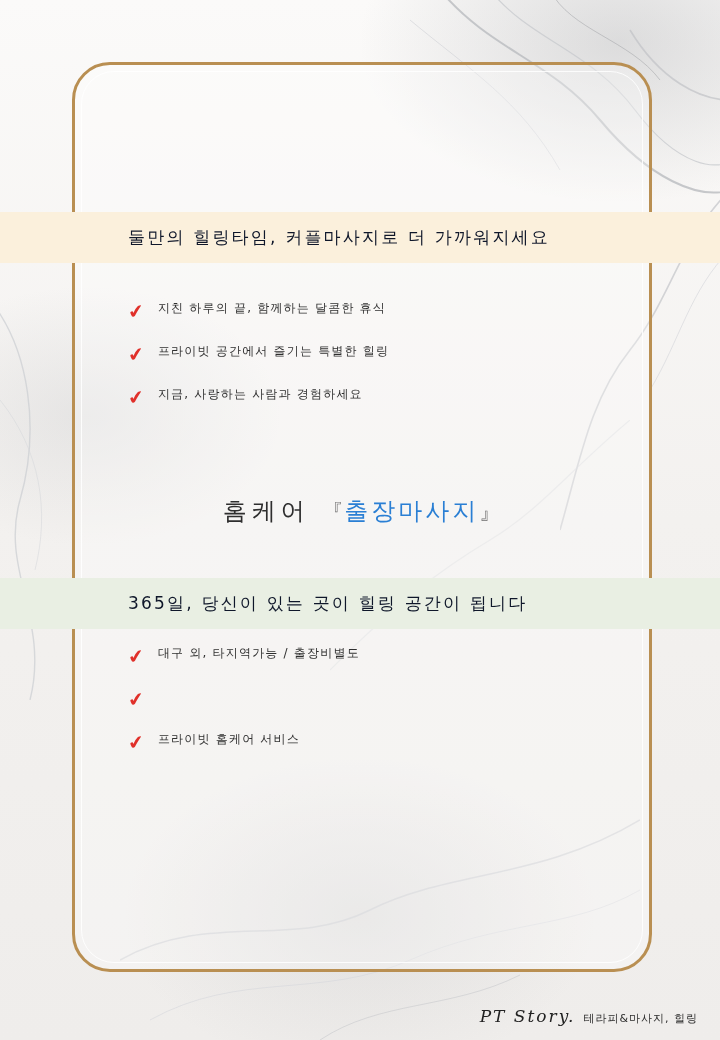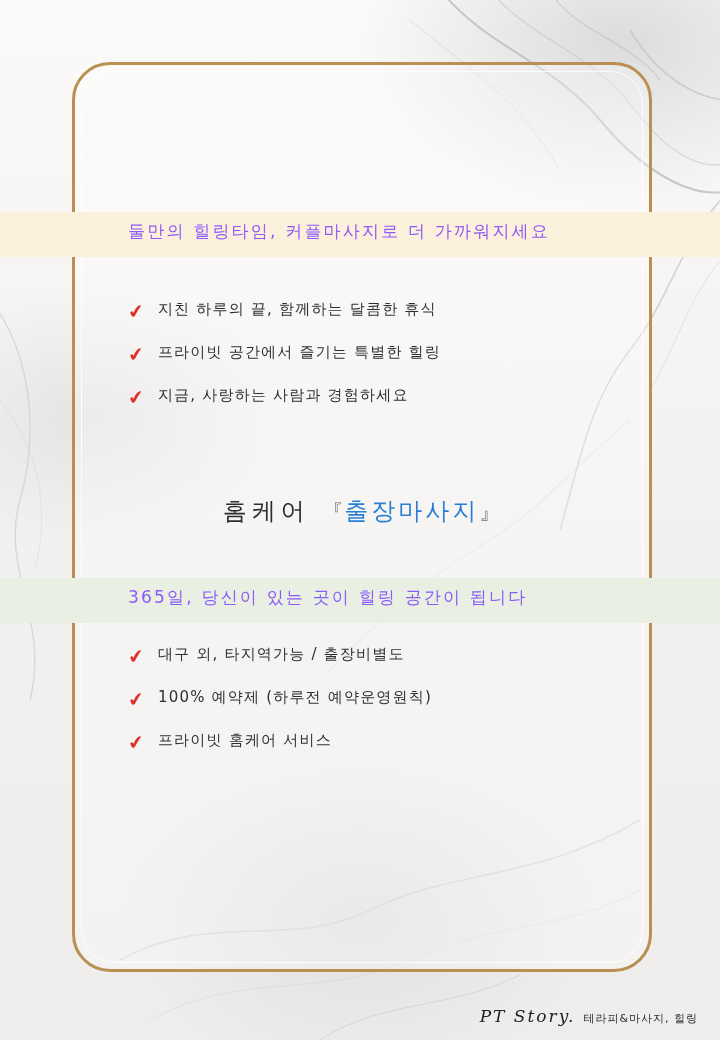--- a/index.html
+++ b/index.html
@@ -92,24 +92,24 @@
     letter-spacing: 3px;
   }
 
   .band {
     position: absolute;
     left: -72px;
     width: 720px;
     box-sizing: border-box;
   }
   .band .band-text {
-    padding: 8px 0 14px 128px;
+    padding: 14px 0 14px 128px;
     font-size: 17px;
     letter-spacing: 2.2px;
-    color: #8b5cf6;
+    color: #0f172a;
     font-family: "DejaVu Sans", sans-serif;
     white-space: nowrap;
   }
   .band-cream { background: #fbf0dc; }
   .band-green { background: #e9efe3; }
 
   .bullets {
     position: absolute;
     left: 56px;
   }
@@ -121,21 +121,21 @@
   .check {
     color: #e0302a;
     font-size: 19px;
     line-height: 1;
     margin-right: 14px;
     margin-top: 2px;
     font-family: "DejaVu Sans", sans-serif;
     transform: rotate(-8deg);
   }
   .bullet-text {
-    font-size: 15px;
+    font-size: 12px;
     letter-spacing: 1.2px;
     color: #2f2f2f;
     font-family: "DejaVu Sans", sans-serif;
     white-space: nowrap;
   }
 
   .footer {
     position: absolute;
     right: 22px;
     bottom: 14px;
@@ -237,21 +237,20 @@
       <div class="band-text">365일,  당신이  있는  곳이  힐링  공간이  됩니다</div>
     </div>
 
     <div class="bullets" style="top:583px;">
       <div class="bullet">
         <span class="check">✔</span>
         <span class="bullet-text">대구 외, 타지역가능 / 출장비별도</span>
       </div>
       <div class="bullet">
         <span class="check">✔</span>
-        <span class="bullet-text">100% 예약제 (하루전 예약운영원칙)</span>
       </div>
       <div class="bullet">
         <span class="check">✔</span>
         <span class="bullet-text">프라이빗 홈케어 서비스</span>
       </div>
     </div>
 
   </div>
 
   <div class="footer">

